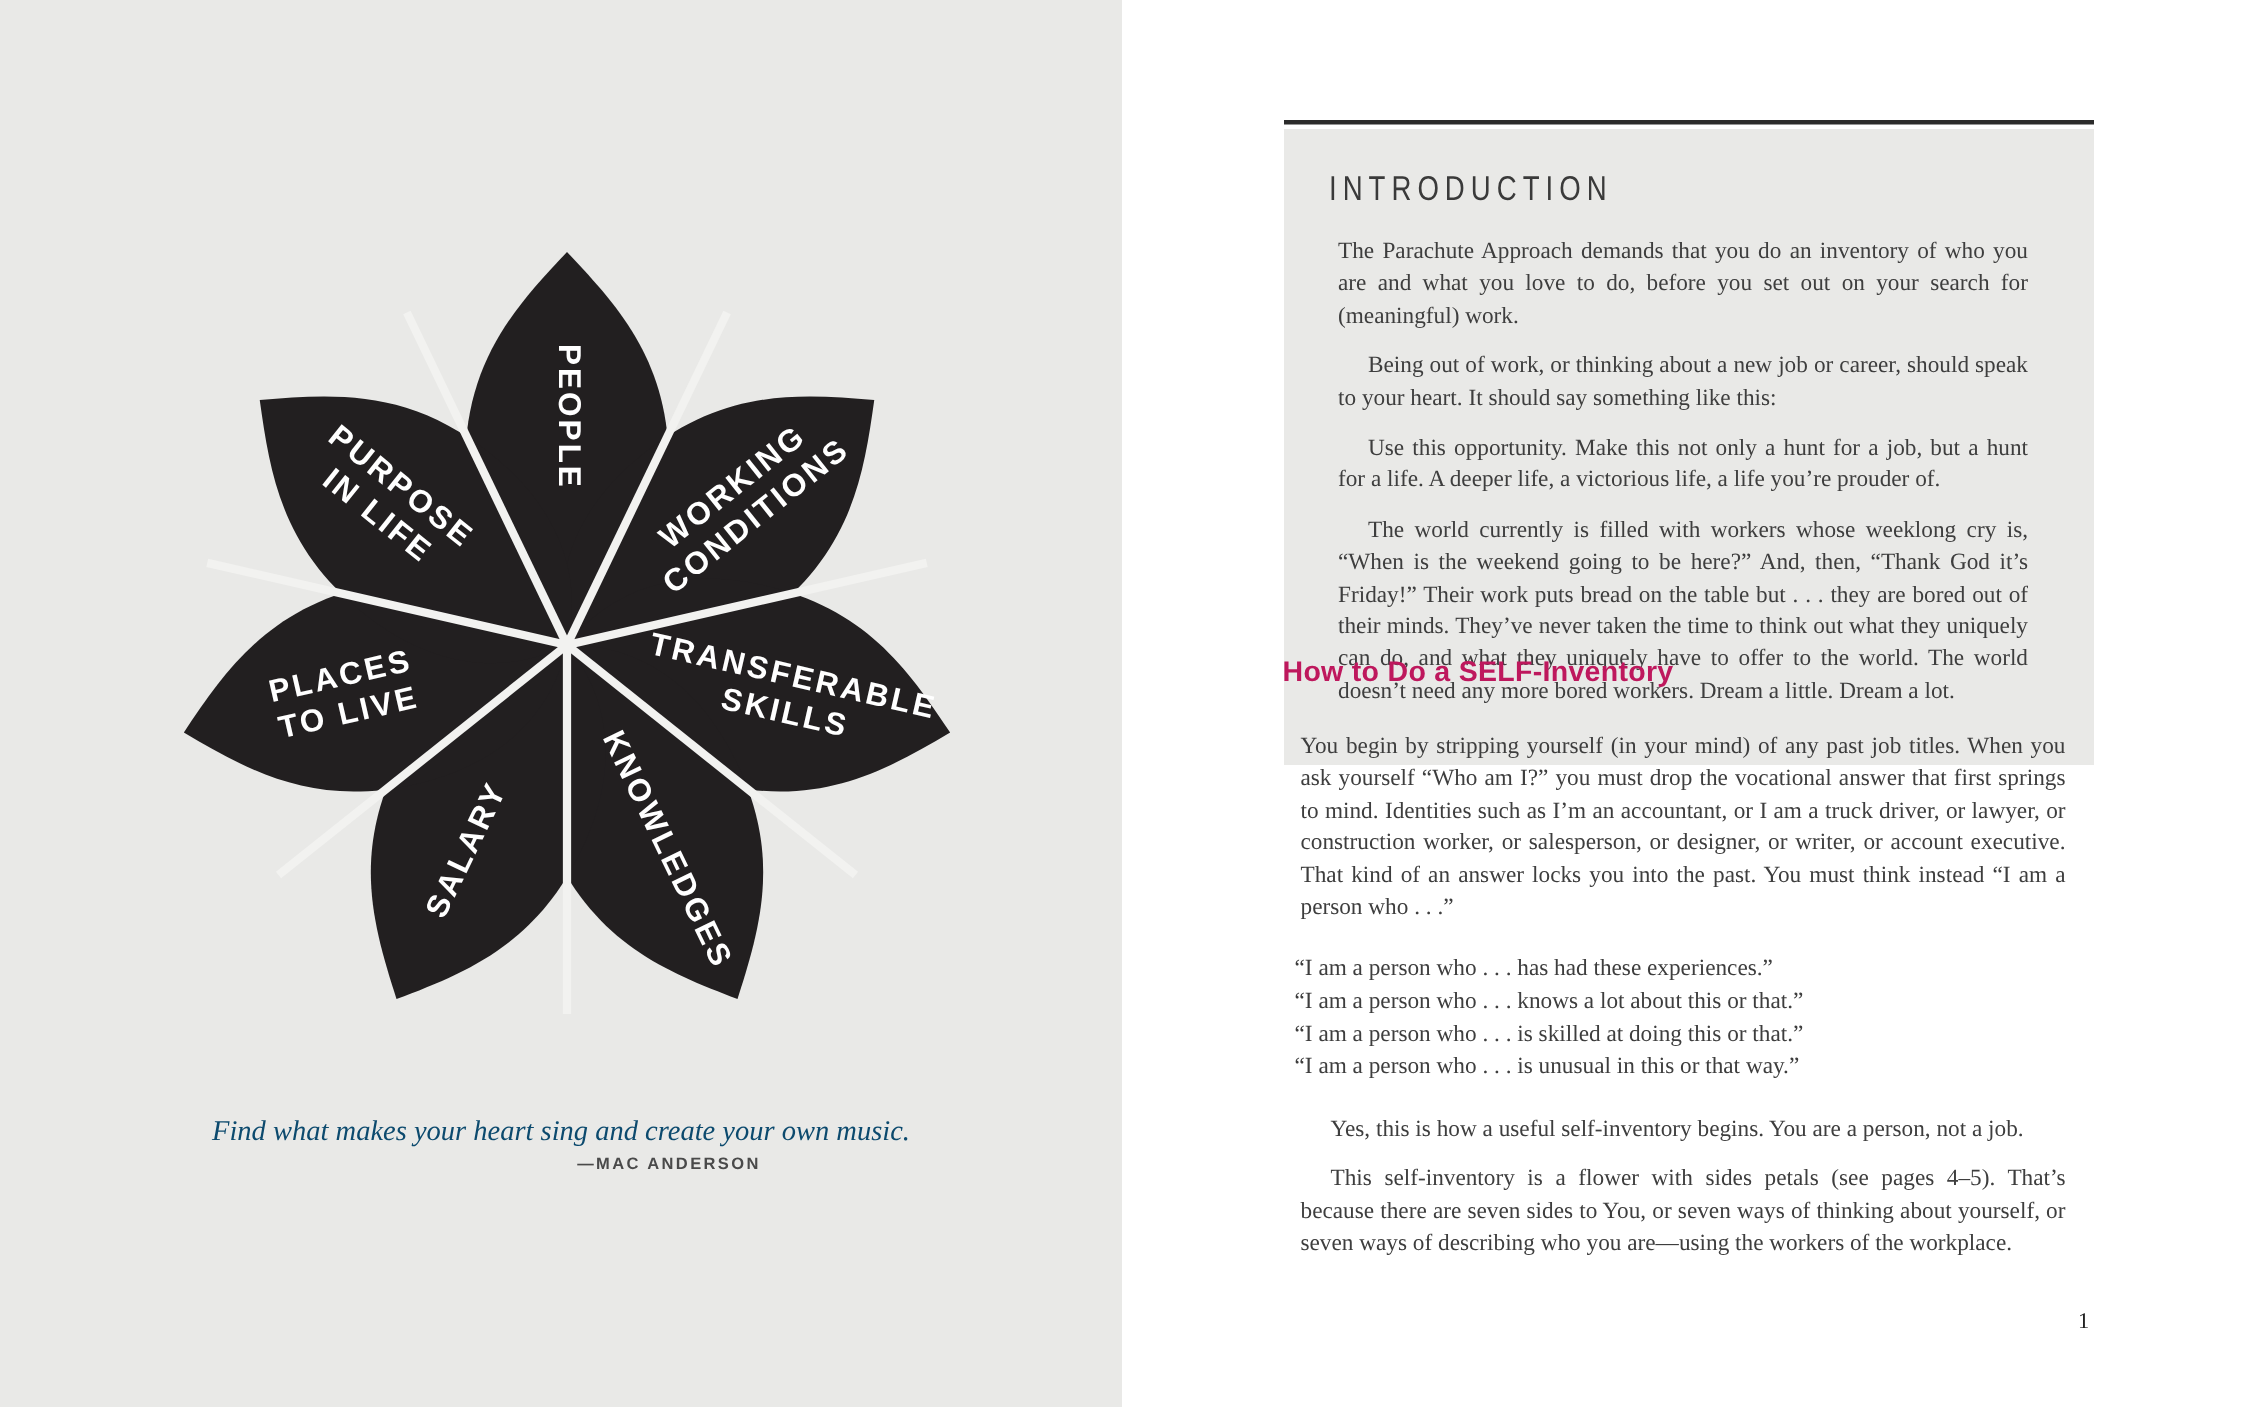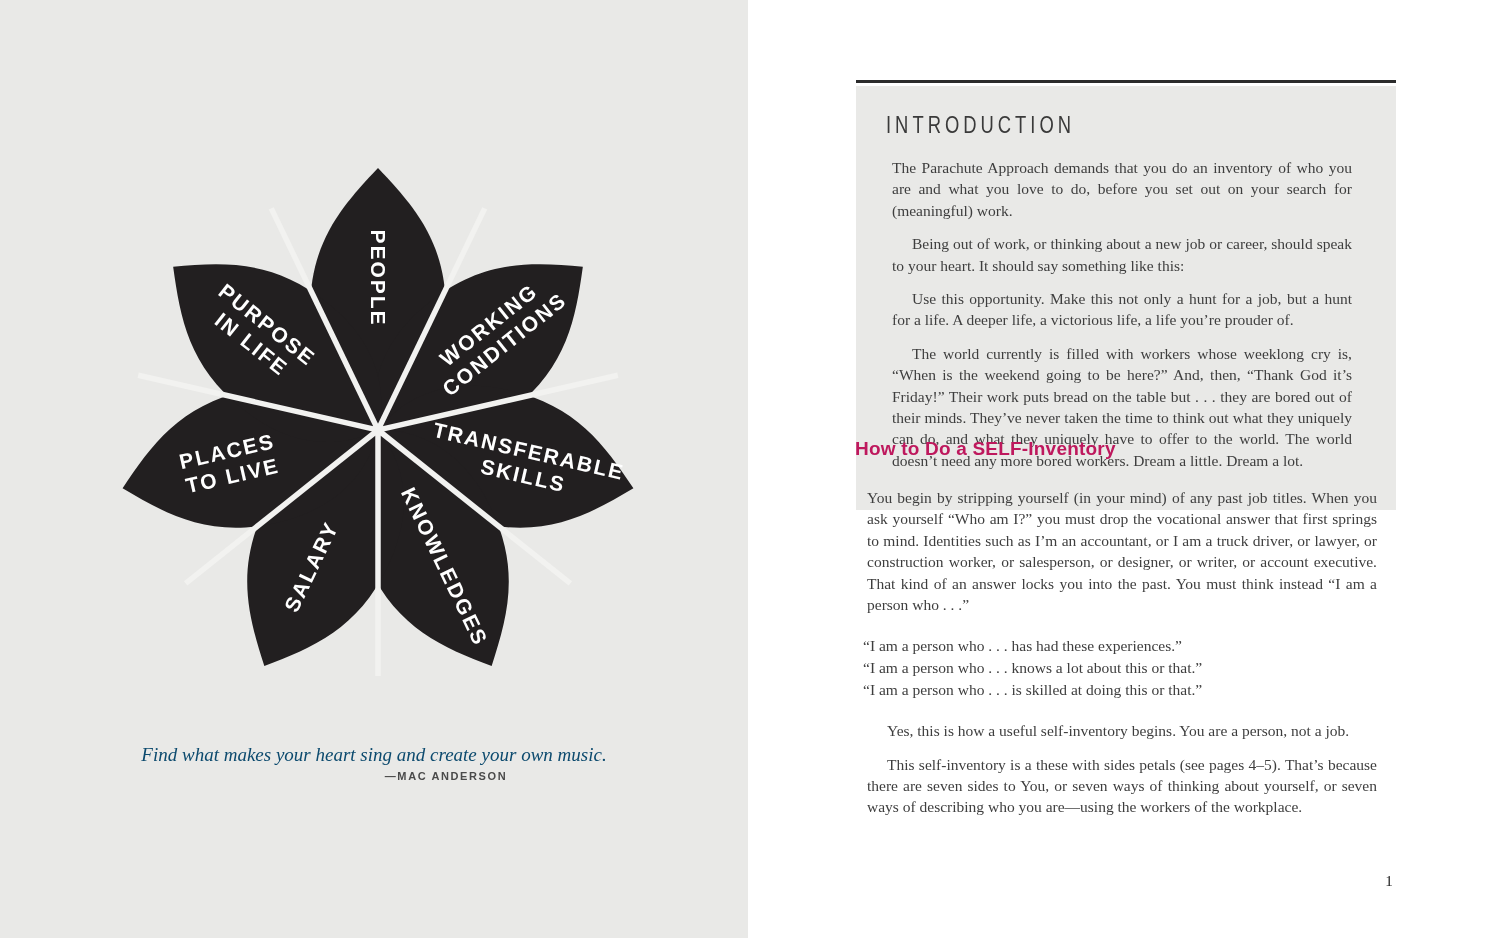--- a/index.html
+++ b/index.html
@@ -101,21 +101,22 @@
         </div>
     </div>
 
     <div class="section">
       <h2 class="section-heading">How to Do a SELF-Inventory</h2>
       <p class="body-para"><span>You begin by stripping yourself (in your mind) of any past job titles. When you ask yourself “Who am I?” you must drop the vocational answer that first springs to mind. Identities such as I’m an accountant, or I am a truck driver, or lawyer, or construction worker, or salesperson, or designer, or writer, or account executive. That kind of an answer locks you into the past. You must think instead “</span><span class="it">I am a person who</span><span> . . .”</span></p>
       <div id="person-list" class="person-list">
           <div class="person-list-item"><span>“</span><span class="it">I am a person who</span><span> . . . has had these experiences.”</span></div>
           <div class="person-list-item"><span>“</span><span class="it">I am a person who</span><span> . . . knows a lot about this or that.”</span></div>
           <div class="person-list-item"><span>“</span><span class="it">I am a person who</span><span> . . . is skilled at doing this or that.”</span></div>
+          <div class="person-list-item"><span>“</span><span class="it">I am a person who</span><span> . . . is unusual in this or that way.”</span></div>
         </div>
       <p class="body-para ind"><span>Yes, this is how a useful self-inventory begins. You are a person, not a job.</span></p>
-      <p class="body-para ind"><span>This self-inventory is a these with </span><span class="it">sides</span><span> petals (see pages 4–5). That’s because there are seven sides to You, or seven ways of thinking about yourself, or seven ways of describing who you are—</span><span class="it">using the workers of the workplace.</span></p>
+      <p class="body-para ind"><span>This self-inventory is a flower with </span><span class="it">sides</span><span> petals (see pages 4–5). That’s because there are seven sides to You, or seven ways of thinking about yourself, or seven ways of describing who you are—</span><span class="it">using the workers of the workplace.</span></p>
     </div>
 
     <div class="page-num">1</div>
   </div>
 
 </div>
 
 </body></html>

